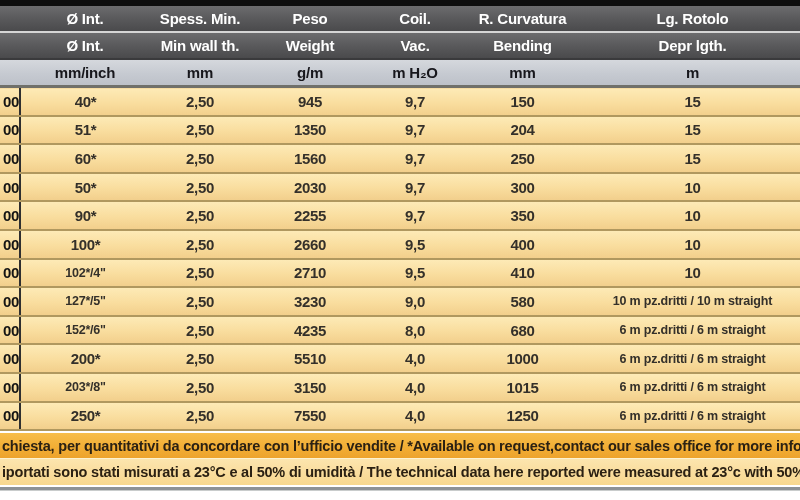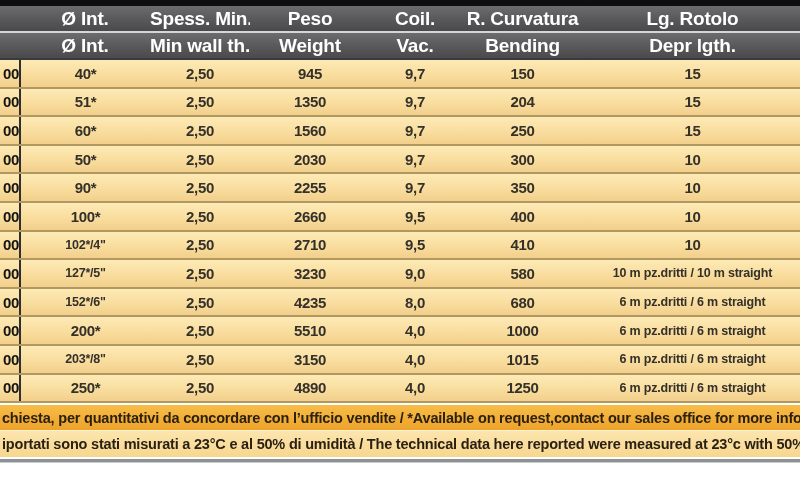--- a/index.html
+++ b/index.html
@@ -8,21 +8,21 @@
     font-family:"Liberation Sans", sans-serif;
   }
   .sheet { position:relative; width:800px; height:500px; background:#ffffff; }
 
   .topbar { height:6px; background:#0e0e0e; }
 
   table { border-collapse:collapse; table-layout:fixed; width:800px; }
   th, td { padding:0; overflow:hidden; white-space:nowrap; }
 
   thead th {
-    font-weight:bold; font-size:19px; text-align:center; letter-spacing:-0.2px;
+    font-weight:bold; font-size:15px; text-align:center; letter-spacing:-0.2px;
   }
   tr.h-row th {
     background:linear-gradient(180deg,#6c6c6e 0%,#58585a 55%,#4a4a4c 100%);
     color:#ffffff; height:25px;
   }
   tr.h1 th { border-bottom:2px solid #d6d6d6; }
   tr.h2 th { border-bottom:2px solid #3a3a3c; }
   tr.units th {
     background:linear-gradient(180deg,#d5d8dd 0%,#c6cad1 55%,#bdc1c9 100%);
     color:#17171c; height:25px; border-bottom:3px solid #70706a;
@@ -84,20 +84,29 @@
       </tr>
       <tr class="h-row h2">
         <th></th>
         <th>Ø Int.</th>
         <th>Min wall th.</th>
         <th>Weight</th>
         <th>Vac.</th>
         <th>Bending</th>
         <th>Depr lgth.</th>
       </tr>
+      <tr class="units">
+        <th></th>
+        <th>mm/inch</th>
+        <th>mm</th>
+        <th>g/m</th>
+        <th>m H₂O</th>
+        <th>mm</th>
+        <th>m</th>
+      </tr>
     </thead>
     <tbody>
         <tr>
           <td class="c-code">00</td>
           <td class="c-diameter">40*</td>
           <td class="c-wall">2,50</td>
           <td class="c-weight">945</td>
           <td class="c-vacuum">9,7</td>
           <td class="c-bending">150</td>
           <td class="c-coil">15</td>
@@ -189,21 +198,21 @@
           <td class="c-wall">2,50</td>
           <td class="c-weight">3150</td>
           <td class="c-vacuum">4,0</td>
           <td class="c-bending">1015</td>
           <td class="c-coil small">6 m pz.dritti / 6 m straight</td>
         </tr>
         <tr>
           <td class="c-code">00</td>
           <td class="c-diameter">250*</td>
           <td class="c-wall">2,50</td>
-          <td class="c-weight">4890</td>
+          <td class="c-weight">7550</td>
           <td class="c-vacuum">4,0</td>
           <td class="c-bending">1250</td>
           <td class="c-coil small">6 m pz.dritti / 6 m straight</td>
         </tr>
       </tbody>
   </table>
 
   <div class="note note1">chiesta, per quantitativi da concordare con l’ufficio vendite / *Available on request,contact our sales office for more info and qu</div>
   <div class="note note2">iportati sono stati misurati a 23°C e al 50% di umidità / The technical data here reported were measured at 23°c with 50% hum</div>
   <div class="endline"></div>

